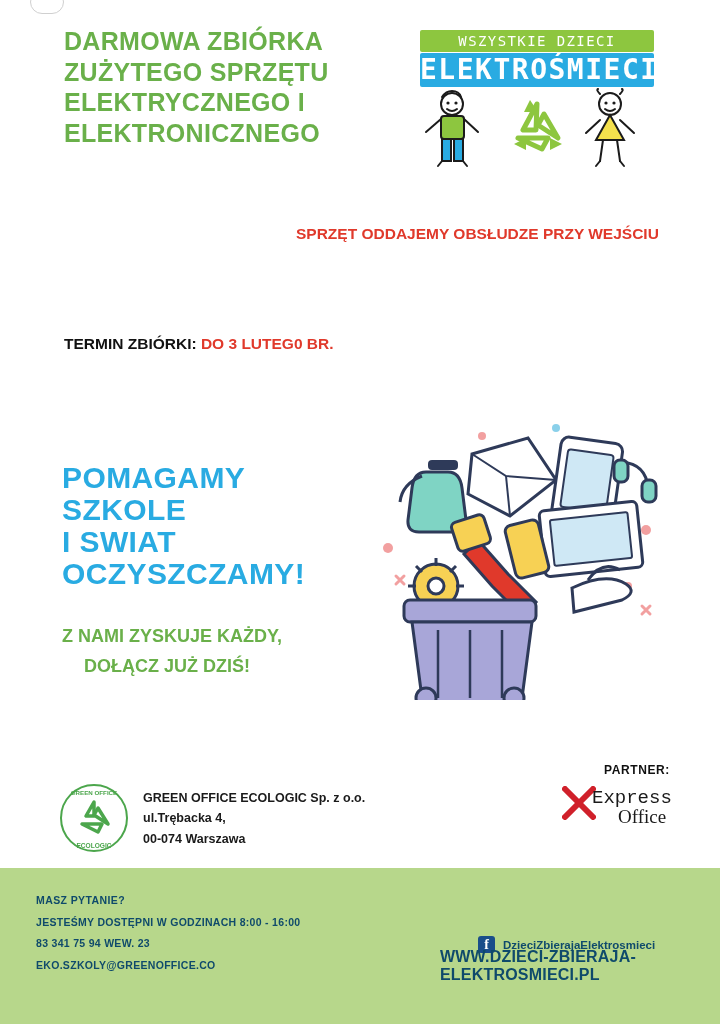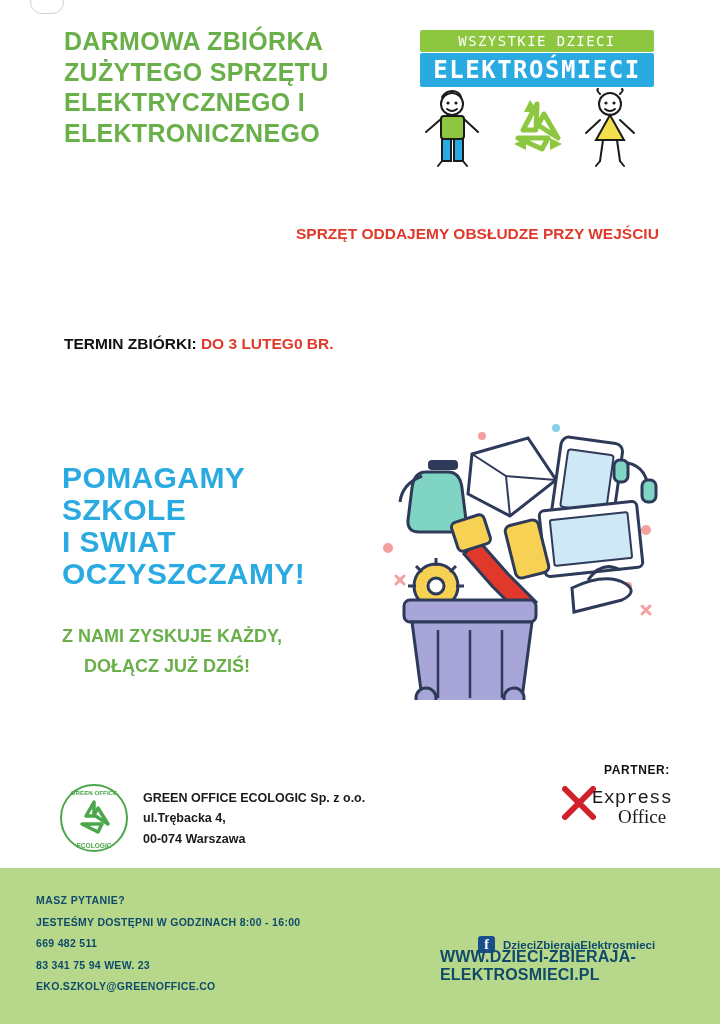--- a/index.html
+++ b/index.html
@@ -57,21 +57,21 @@
   }
   .logo-main-band {
     position: absolute; left: 8px; top: 23px; width: 234px; height: 34px;
     background: #29abe2;
     border-radius: 2px;
   }
   .logo-main-band span {
     display: block;
     color: #ffffff;
     font-family: "DejaVu Sans Mono", monospace;
-    font-size: 24px;
+    font-size: 28px;
     font-weight: bold;
     letter-spacing: 1.5px;
     text-align: center;
     line-height: 34px;
   }
   .logo-art { position: absolute; left: 0; top: 58px; width: 250px; height: 88px; }
 
   
   .info-block { position: absolute; left: 64px; top: 222px; width: 620px; }
   .info-row { font-size: 15.5px; font-weight: bold; line-height: 1.5; }
@@ -329,21 +329,20 @@
       <path d="M31 3 L3 31" stroke="#d0202a" stroke-width="6" stroke-linecap="round"></path>
     </svg>
     <div class="px-text1">Express</div>
     <div class="px-text2">Office</div>
   </div>
 
   <div class="footer">
     <div class="footer-left">
       <div class="q">MASZ PYTANIE?</div>
       <div>JESTEŚMY DOSTĘPNI W GODZINACH 8:00 - 16:00</div>
-      <div>669 482 511</div>
       <div>83 341 75 94 WEW. 23</div>
       <div>EKO.SZKOLY@GREENOFFICE.CO</div>
     </div>
     <div class="fb-row">
       <div class="fb-icon">f</div>
       <div class="fb-label">DzieciZbierajaElektrosmieci</div>
     </div>
     <div class="footer-url">WWW.DZIECI-ZBIERAJA-ELEKTROSMIECI.PL</div>
   </div>
 

